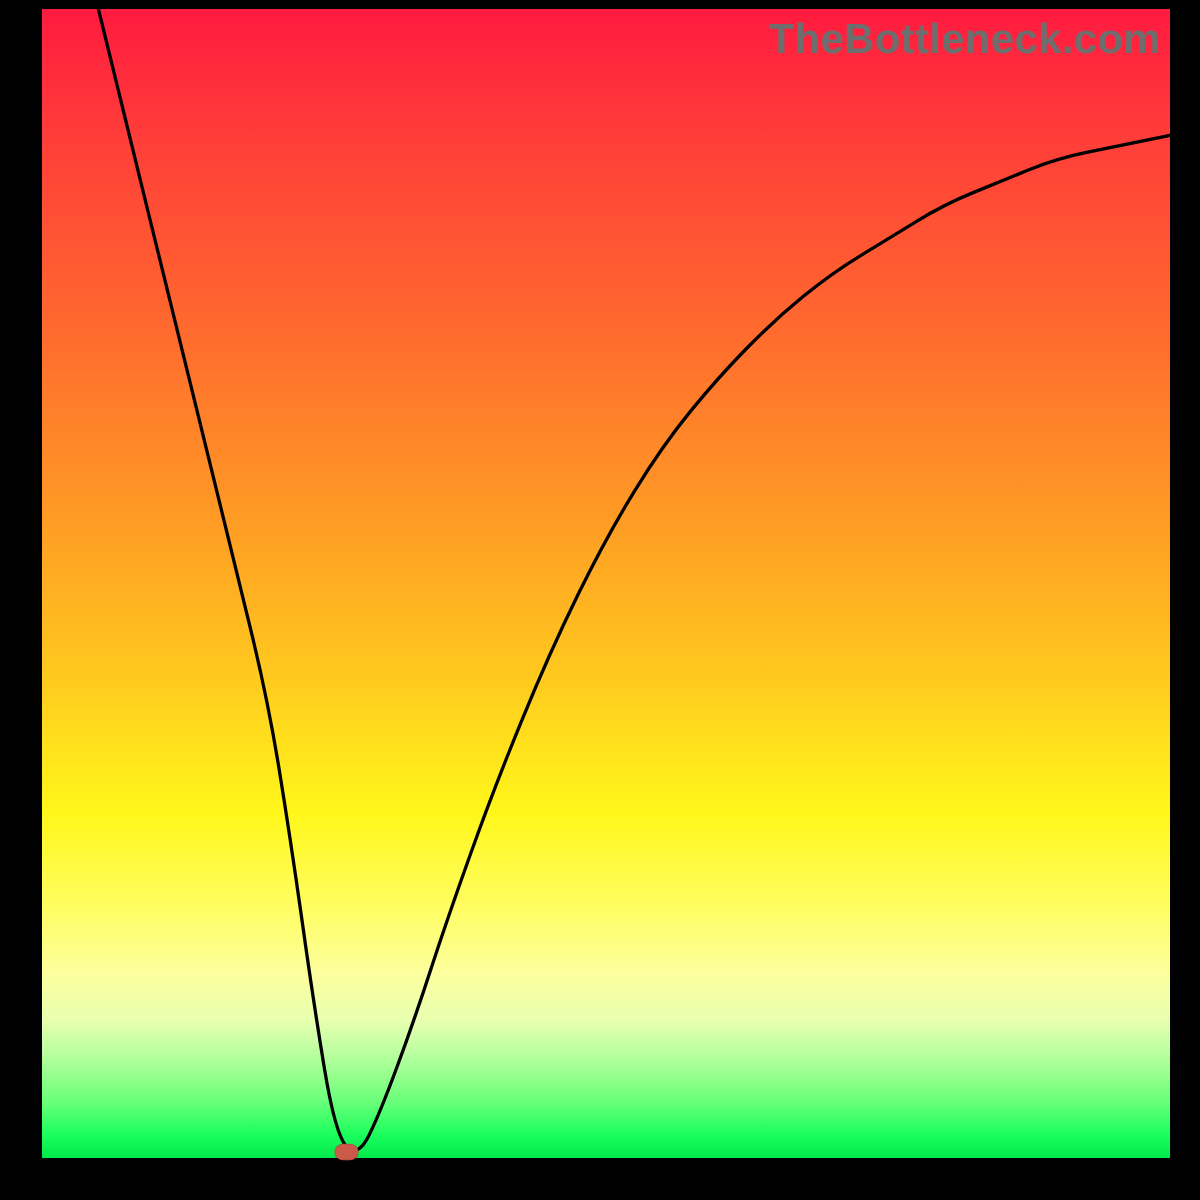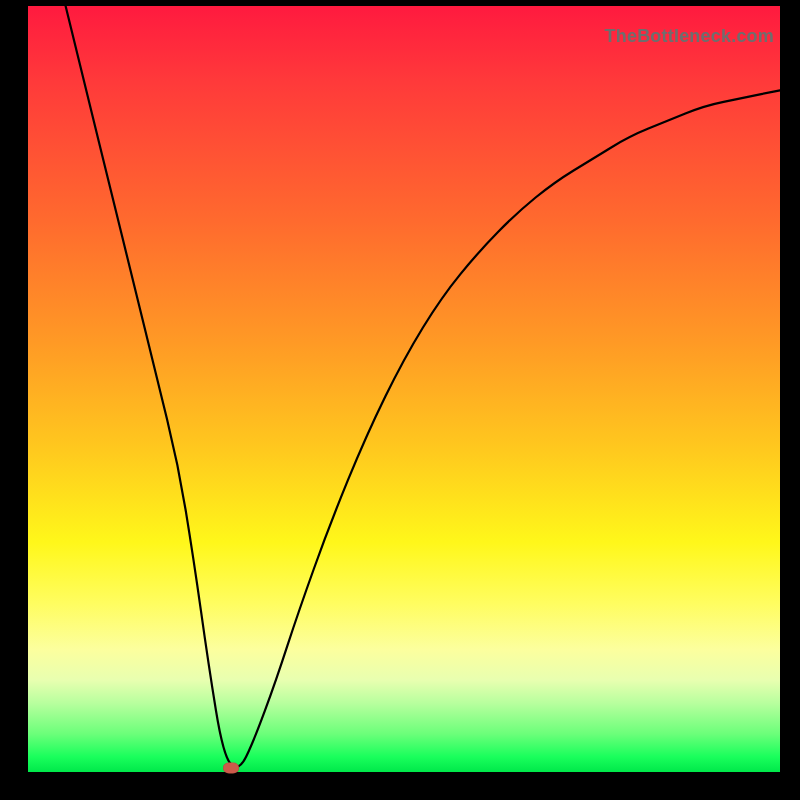--- a/index.html
+++ b/index.html
@@ -36,23 +36,23 @@
       #fcff9e 84%,
       #e8ffb0 88%,
       #b8ff9e 91%,
       #6cff7a 95%,
       #1aff5c 98%,
       #00e84a 100%
     );
   }
   .watermark {
     position: absolute;
-    top: 20px;
+    top: 4px;
     right: 6px;
-    font-size: 18px;
+    font-size: 28px;
     font-weight: 600;
     color: #6e6e6e;
     letter-spacing: 0.2px;
     pointer-events: none;
     text-align: right;
   }
   svg.curve {
     position: absolute;
     left: 0;
     top: 0;

